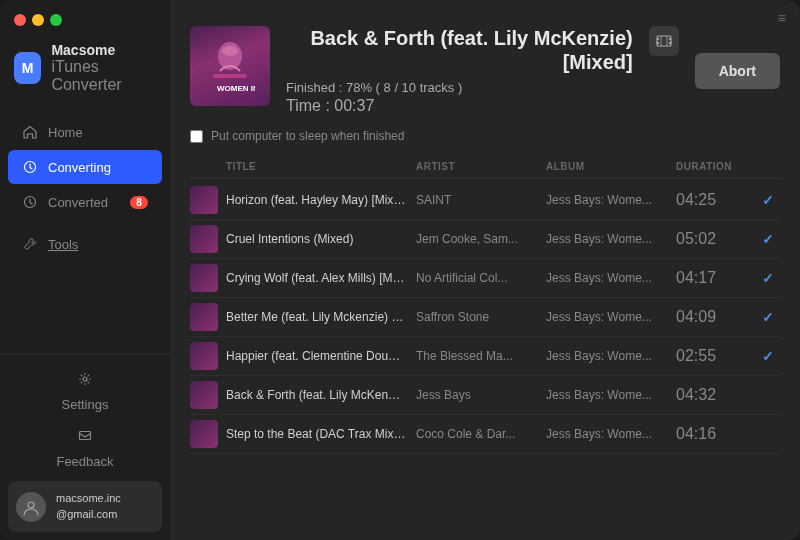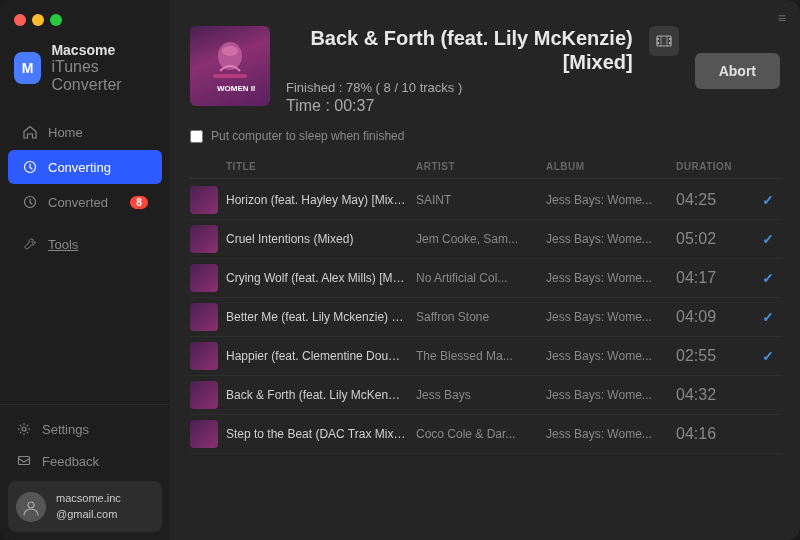--- a/index.html
+++ b/index.html
@@ -100,20 +100,21 @@
     }
     .settings-item, .feedback-item {
       display: flex;
       align-items: center;
       gap: 10px;
       padding: 8px 8px;
       cursor: pointer;
       border-radius: 6px;
       color: #888;
       font-size: 13px;
+      flex-direction: column;
     }
 
     .user-profile {
       display: flex;
       align-items: center;
       gap: 10px;
       padding: 10px 8px;
       background: #2d2d2d;
       border-radius: 8px;
       margin-top: 4px;

